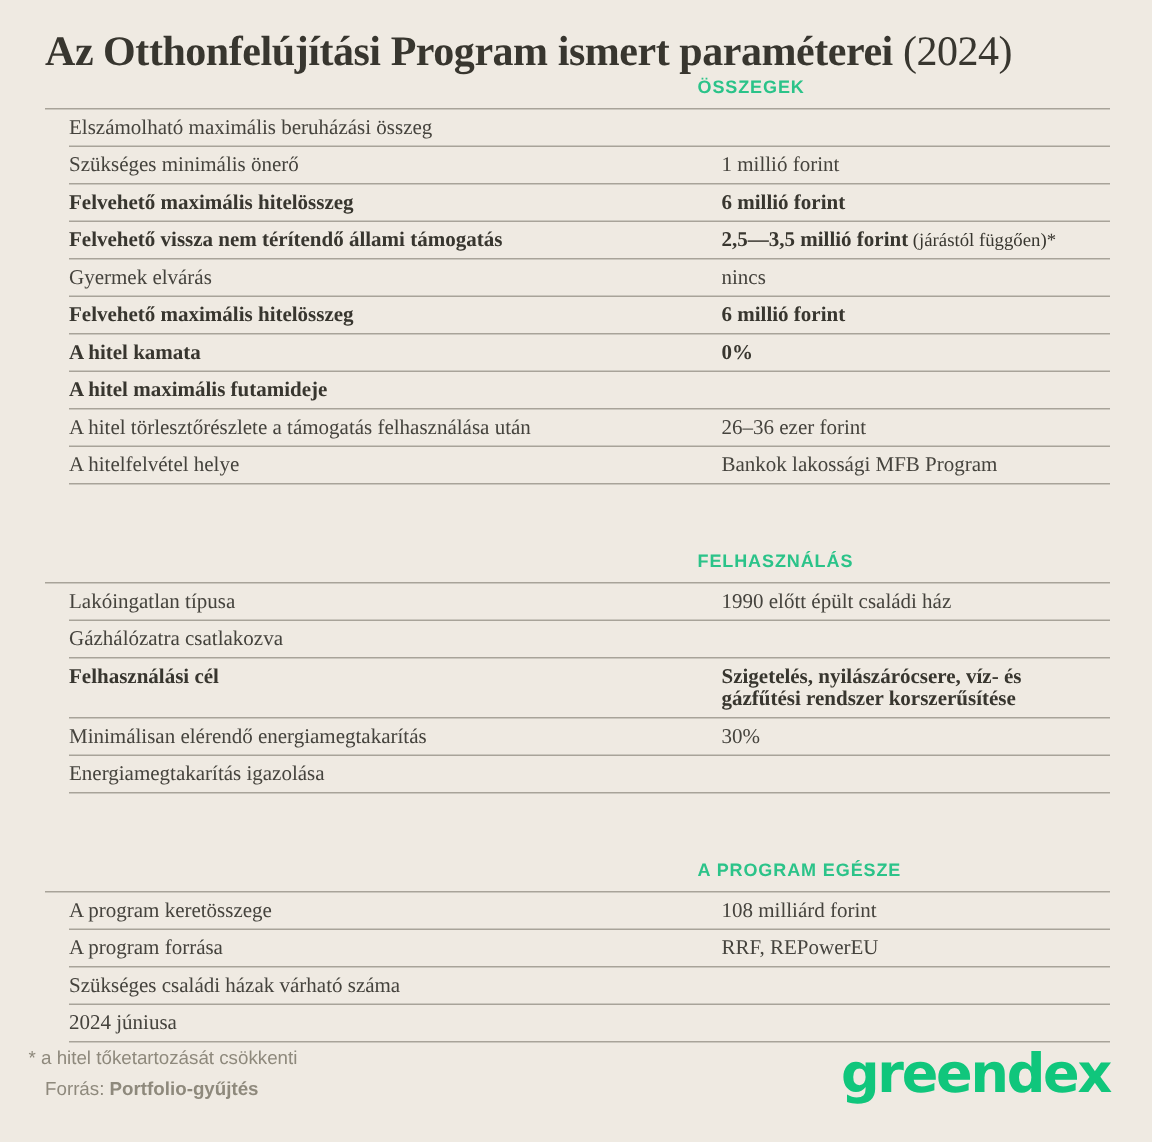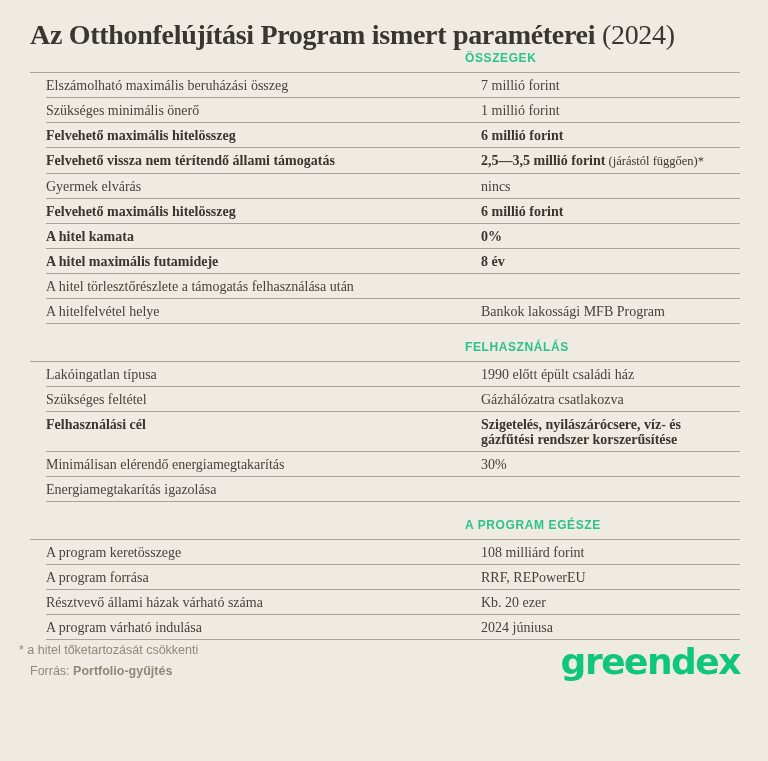--- a/index.html
+++ b/index.html
@@ -30,21 +30,21 @@
     font-weight:700;
     font-size:28px;
     line-height:33px;
     letter-spacing:-0.3px;
     color:var(--ink-bold);
     white-space:nowrap;
   }
   .title .suffix{font-weight:400;}
   
   .section-header{
-    margin-top:16px;
+    margin-top:44px;
     padding:0 0 7px 435px;
     border-bottom:1px solid var(--line);
     font:700 12px/14px "Liberation Sans",sans-serif;
     letter-spacing:0.6px;
     color:var(--green);
   }
   .section:first-child .section-header{margin-top:0;}
   .row{
     display:grid;
     grid-template-columns:435px 1fr;
@@ -87,21 +87,20 @@
 <body>
 
 <div class="page">
   <h1 class="title"><span>Az Otthonfelújítási Program ismert paraméterei </span><span class="suffix">(2024)</span></h1>
 
   <div>
       <section class="section">
         <div class="section-header">ÖSSZEGEK</div>
         <div class="row">
           <span class="cell-label">Elszámolható maximális beruházási összeg</span>
-          <span class="cell-value">7 millió forint</span>
         </div>
         <div class="row">
           <span class="cell-label">Szükséges minimális önerő</span>
           <span class="cell-value">1 millió forint</span>
         </div>
         <div class="row bold">
           <span class="cell-label">Felvehető maximális hitelösszeg</span>
           <span class="cell-value">6 millió forint</span>
         </div>
         <div class="row bold">
@@ -115,38 +114,37 @@
         <div class="row bold">
           <span class="cell-label">Felvehető maximális hitelösszeg</span>
           <span class="cell-value">6 millió forint</span>
         </div>
         <div class="row bold">
           <span class="cell-label">A hitel kamata</span>
           <span class="cell-value">0%</span>
         </div>
         <div class="row bold">
           <span class="cell-label">A hitel maximális futamideje</span>
-          <span class="cell-value">8 év</span>
         </div>
         <div class="row">
           <span class="cell-label">A hitel törlesztőrészlete a támogatás felhasználása után</span>
+          <span class="cell-value">26–36 ezer forint</span>
         </div>
         <div class="row">
           <span class="cell-label">A hitelfelvétel helye</span>
           <span class="cell-value">Bankok lakossági MFB Program</span>
         </div>
       </section>
       <section class="section">
         <div class="section-header">FELHASZNÁLÁS</div>
         <div class="row">
           <span class="cell-label">Lakóingatlan típusa</span>
           <span class="cell-value">1990 előtt épült családi ház</span>
         </div>
         <div class="row">
-          <span class="cell-label">Szükséges feltétel</span>
           <span class="cell-value">Gázhálózatra csatlakozva</span>
         </div>
         <div class="row bold">
           <span class="cell-label">Felhasználási cél</span>
           <span class="cell-value">Szigetelés, nyilászárócsere, víz- és
 gázfűtési rendszer korszerűsítése</span>
         </div>
         <div class="row">
           <span class="cell-label">Minimálisan elérendő energiamegtakarítás</span>
           <span class="cell-value">30%</span>
@@ -159,25 +157,23 @@
         <div class="section-header">A PROGRAM EGÉSZE</div>
         <div class="row">
           <span class="cell-label">A program keretösszege</span>
           <span class="cell-value">108 milliárd forint</span>
         </div>
         <div class="row">
           <span class="cell-label">A program forrása</span>
           <span class="cell-value">RRF, REPowerEU</span>
         </div>
         <div class="row">
-          <span class="cell-label">Résztvevő állami házak várható száma</span>
-          <span class="cell-value">Kb. 20 ezer</span>
+          <span class="cell-label">Szükséges családi házak várható száma</span>
         </div>
         <div class="row">
-          <span class="cell-label">A program várható indulása</span>
           <span class="cell-value">2024 júniusa</span>
         </div>
       </section>
     </div>
 
   <div class="footer">
     <div class="footnotes">
       <div class="footnote">* a hitel tőketartozását csökkenti</div>
       <div class="source"><span>Forrás: </span><strong>Portfolio-gyűjtés</strong></div>
     </div>

